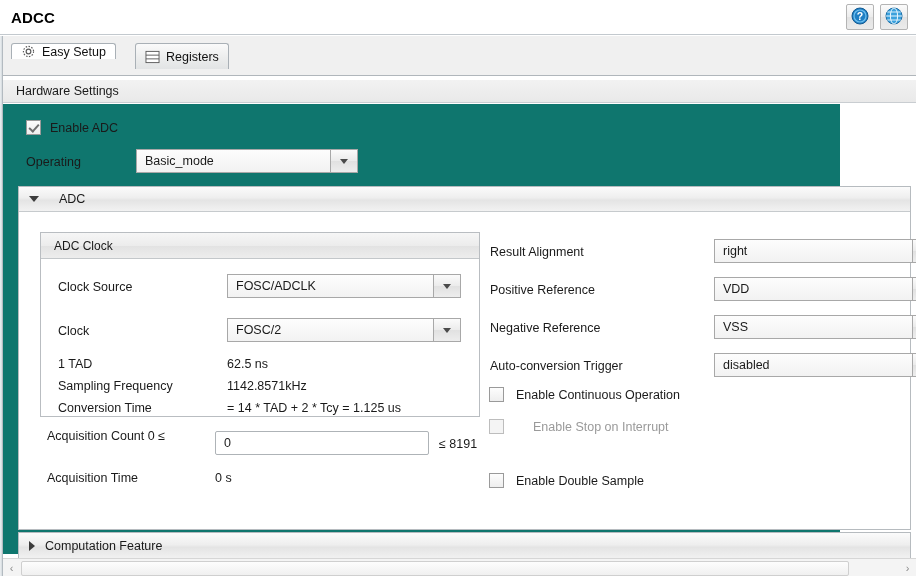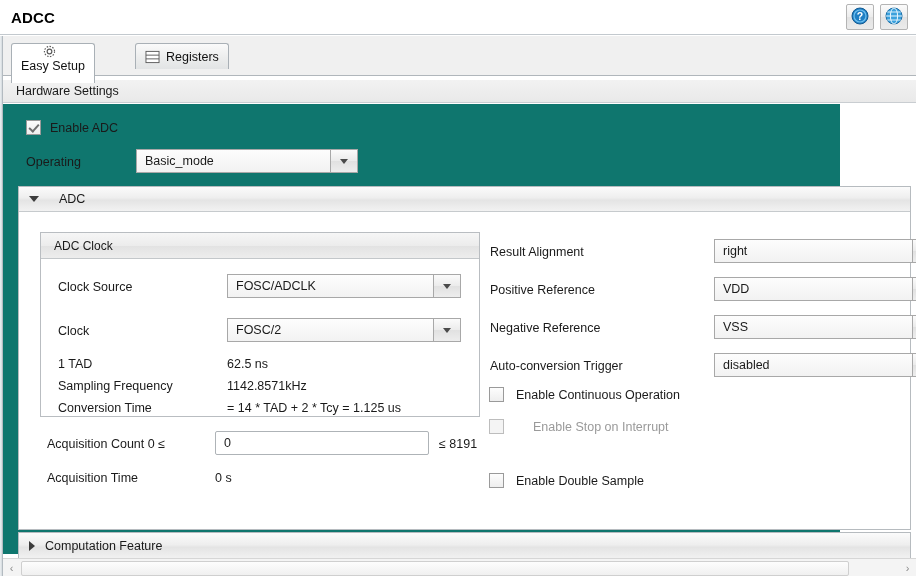--- a/index.html
+++ b/index.html
@@ -75,22 +75,21 @@
     box-sizing: border-box;
     display: flex; align-items: center;
     padding: 0 9px;
     cursor: pointer;
     font-size: 12.5px;
     color: #111;
   }
   .tab.active {
     background: #ffffff;
     z-index: 3;
-    height: 40px;
-    flex-direction: column;
+    height: 16px;
   }
   .tab.inactive {
     background: linear-gradient(to bottom, #fafafa 0%, #eceded 55%, #e2e4e5 100%);
     z-index: 2;
   }
   #tab-easy-setup { left: 8px; }
   #tab-registers  { left: 132px; }
   .tab .tab-icon { margin-right: 6px; display: flex; align-items: center; }
   .tab .tab-label { white-space: nowrap; }
 
@@ -373,21 +372,21 @@
         <div class="abs stat-label" style="left:17px; top:124px;">1 TAD</div>
         <div class="abs stat-value" style="left:186px; top:124px;">62.5 ns</div>
 
         <div class="abs stat-label" style="left:17px; top:146px;">Sampling Frequency</div>
         <div class="abs stat-value" style="left:186px; top:146px;">1142.8571kHz</div>
 
         <div class="abs stat-label" style="left:17px; top:168px;">Conversion Time</div>
         <div class="abs stat-value" style="left:186px; top:168px;">= 14 * TAD + 2 * Tcy = 1.125 us</div>
       </div>
 
-      <div class="abs stat-label" style="left:28px; top:250px;">Acquisition Count 0  ≤</div>
+      <div class="abs stat-label" style="left:28px; top:242px;">Acquisition Count 0  ≤</div>
       <div class="tinput" style="left:196px; top:244px; width:214px;">
         <span>0</span>
       </div>
       <div class="abs stat-value" style="left:420px; top:250px;">≤ 8191</div>
 
       <div class="abs stat-label" style="left:28px; top:284px;">Acquisition Time</div>
       <div class="abs stat-value" style="left:196px; top:284px;">0 s</div>
 
       <div class="abs row-label" style="left:471px; top:58px;">Result Alignment</div>
       <div class="combo" style="left:695px; top:52px; width:226px;">

